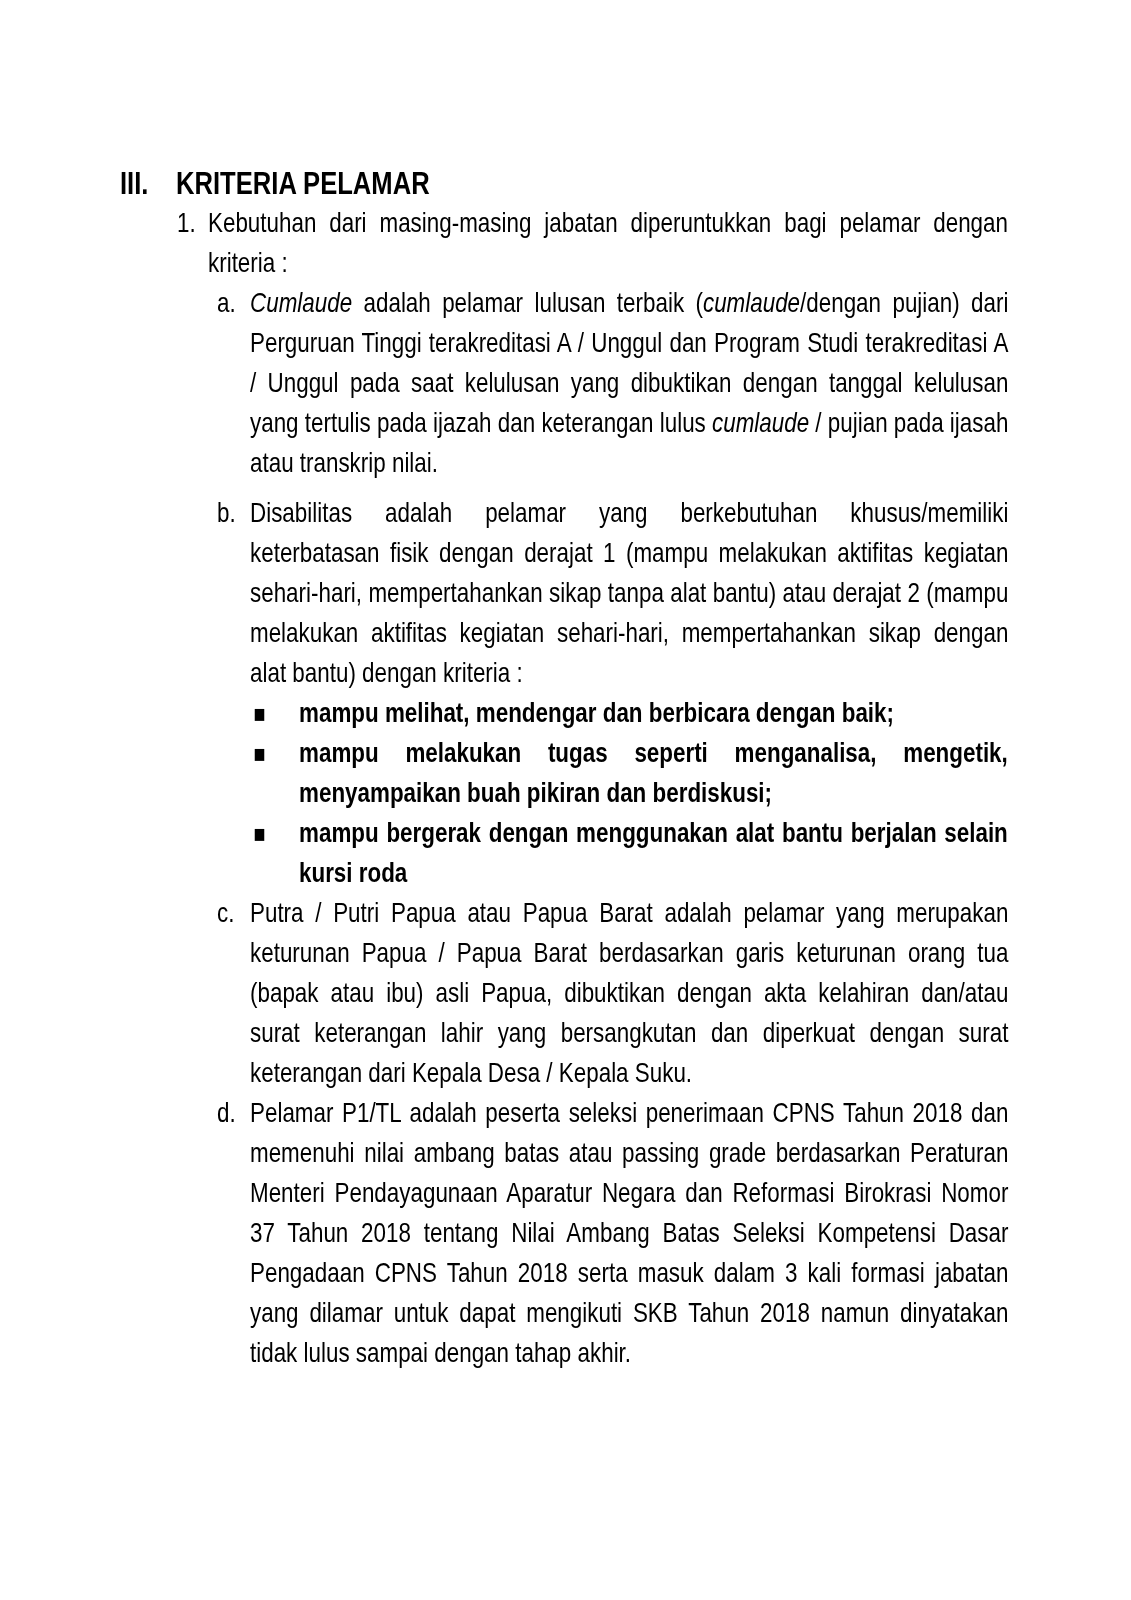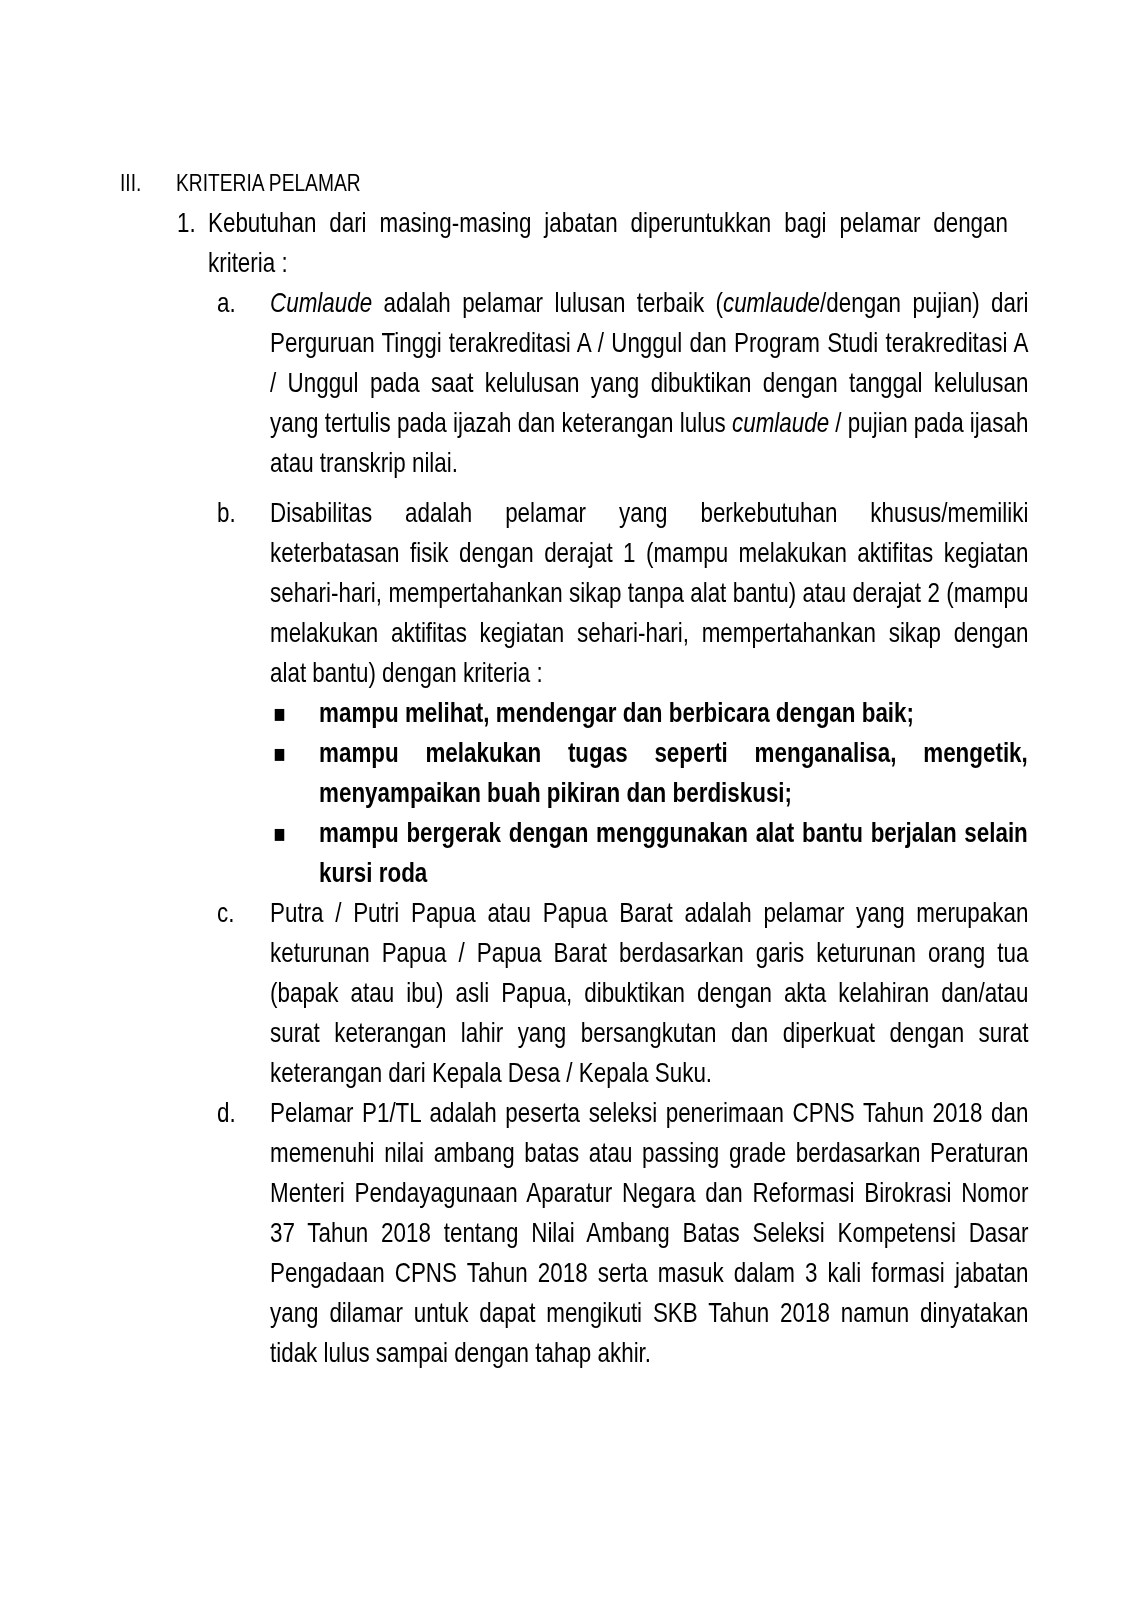--- a/index.html
+++ b/index.html
@@ -14,33 +14,33 @@
     width: 1131px; height: 1600px;
     background: #ffffff;
     overflow: hidden;
   }
   .content {
     position: absolute;
     left: 120px; top: 163px;
     width: 890px;
   }
   
-  .heading { position: relative; height: 40px; font-weight: normal; font-size: 24px; line-height: 40px; }
+  .heading { position: relative; height: 40px; font-weight: bold; font-size: 32px; line-height: 40px; }
   .h-num   { position: absolute; left: 0; top: 0; transform: scaleX(0.8); transform-origin: 0 50%; white-space: nowrap; }
   .h-title { position: absolute; left: 56px; top: 0; transform: scaleX(0.8); transform-origin: 0 50%; white-space: nowrap; }
 
   
   .item-l1   { position: relative; }
   .marker-l1 { position: absolute; left: 57px; top: 0; font-size: 28px; line-height: 40px; transform: scaleX(0.8); transform-origin: 0 50%; }
   .body-l1   { margin-left: 88px; }
 
   
   .item-l2   { position: relative; }
   .marker-l2 { position: absolute; left: 9px; top: 0; font-size: 28px; line-height: 40px; transform: scaleX(0.8); transform-origin: 0 50%; }
-  .body-l2   { margin-left: 62px; }
+  .body-l2   { margin-left: 42px; }
   .extra-gap { margin-top: 10px; }
 
   
   .item-l3   { position: relative; }
   .marker-l3 { position: absolute; left: 3px; top: 0; font-size: 24px; line-height: 40px; font-family: "DejaVu Sans", sans-serif; transform: scaleX(0.8); transform-origin: 0 50%; }
   .body-l3   { margin-left: 49px; font-weight: bold; }
 
   
   .para {
     margin: 0;

